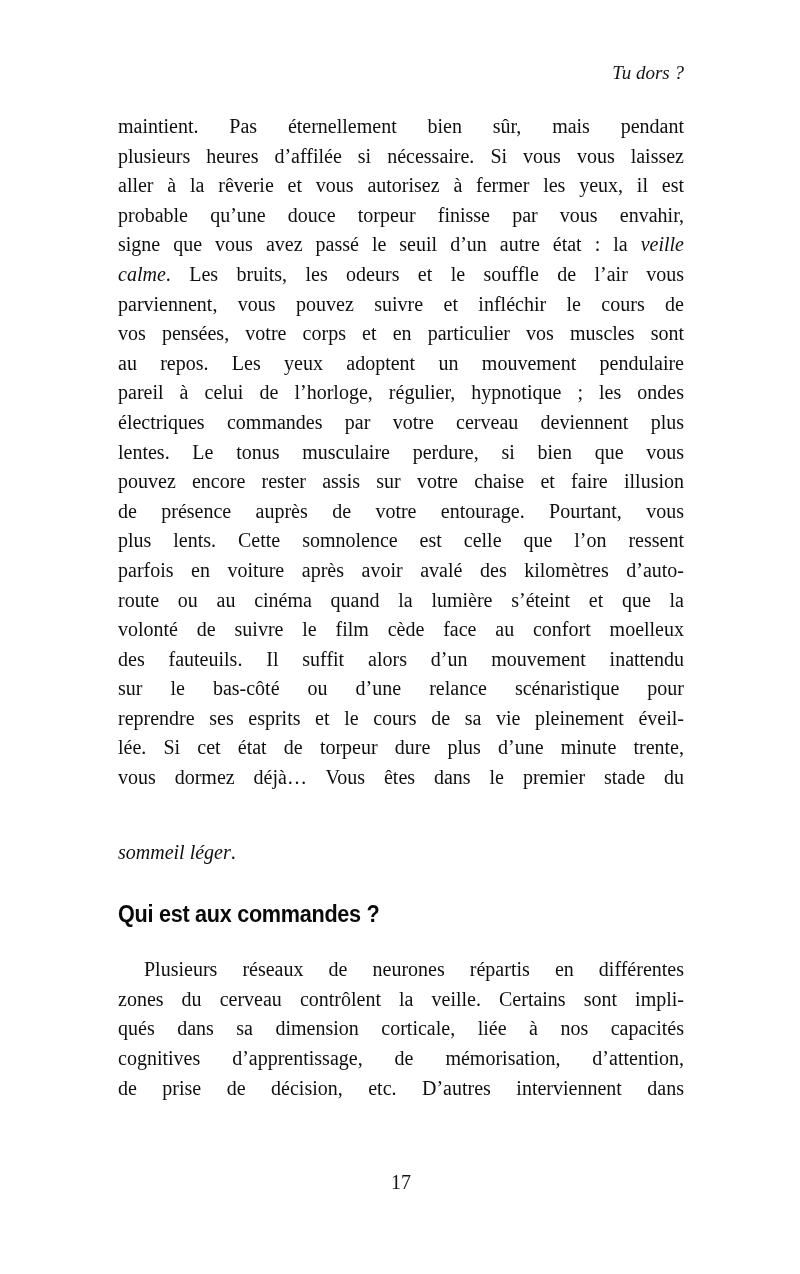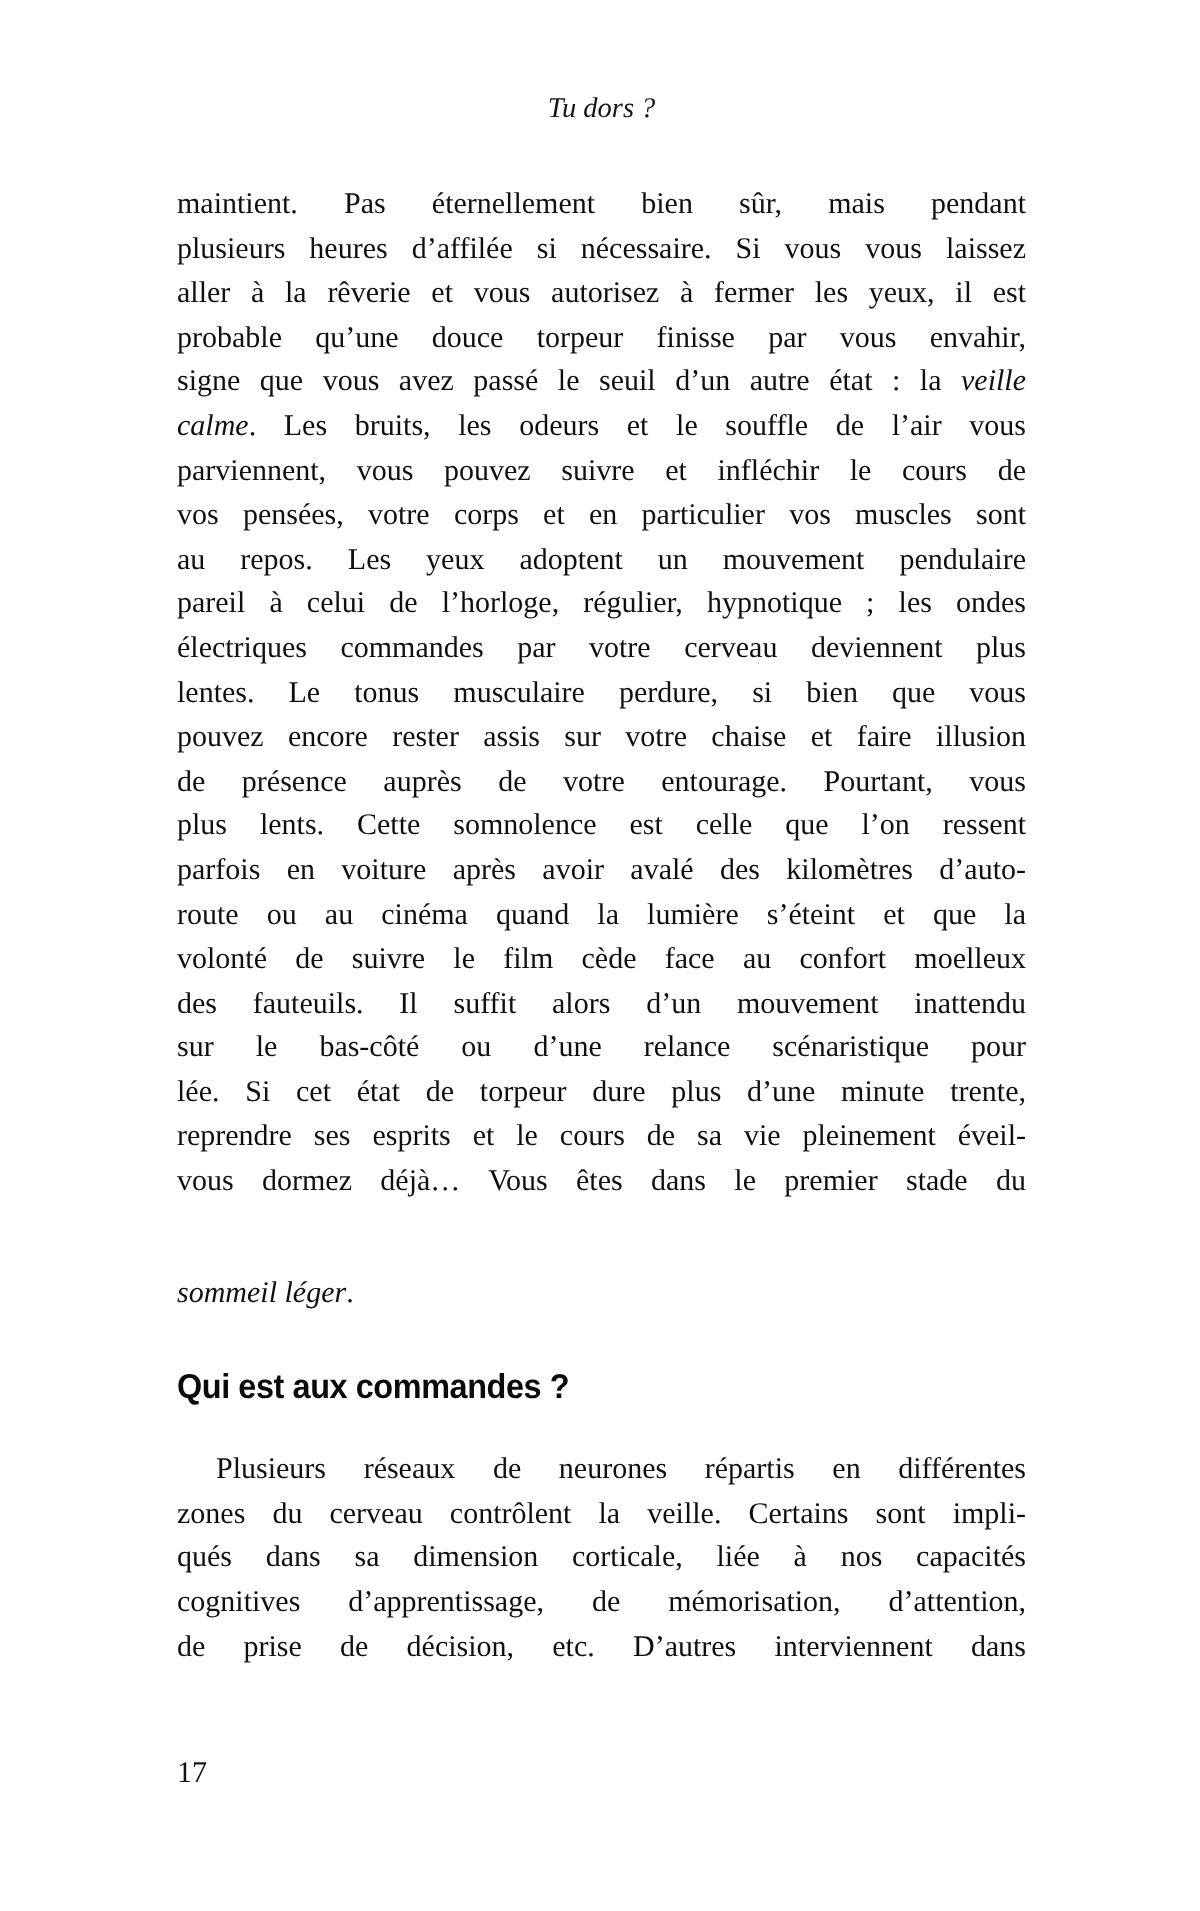--- a/index.html
+++ b/index.html
@@ -11,29 +11,29 @@
     position: relative;
     overflow: hidden;
   }
   .book-page {
     position: absolute; inset: 0;
     background: #ffffff;
   }
   .running-header {
     position: absolute;
     top: 61px; left: 118px; width: 566px;
-    text-align: center;
+    text-align: right;
     font-style: italic;
     font-size: 19px;
     line-height: 24px;
     color: #141414;
   }
   .text-block {
     position: absolute;
-    left: 118px; top: 122px; width: 566px;
+    left: 118px; top: 112px; width: 566px;
   }
   .para .line {
     font-size: 20px;
     line-height: 29.6px;
     text-align: justify;
     text-align-last: justify;
     color: #0f0f0f;
   }
   .para .line em { font-style: italic; }
   .para.endpara .line:last-child { text-align-last: left; margin-top: 45px; }
@@ -47,21 +47,21 @@
     line-height: 30px;
     letter-spacing: -0.3px;
     transform: scaleX(0.94);
     transform-origin: 0 50%;
     color: #0a0a0a;
     white-space: nowrap;
   }
   .page-number {
     position: absolute;
     left: 118px; top: 1171px; width: 566px;
-    text-align: left;
+    text-align: center;
     font-size: 20px;
     color: #141414;
   }
 </style>
 </head>
 <body>
 
 <div class="book-page">
 
   <div class="running-header">Tu dors ?</div>
@@ -82,22 +82,22 @@
         <div class="line"><span>électriques commandes par votre cerveau deviennent plus</span></div>
         <div class="line"><span>lentes. Le tonus musculaire perdure, si bien que vous</span></div>
         <div class="line"><span>pouvez encore rester assis sur votre chaise et faire illusion</span></div>
         <div class="line"><span>de présence auprès de votre entourage. Pourtant, vous</span></div>
         <div class="line"><span>plus lents. Cette somnolence est celle que l’on ressent</span></div>
         <div class="line"><span>parfois en voiture après avoir avalé des kilomètres d’auto-</span></div>
         <div class="line"><span>route ou au cinéma quand la lumière s’éteint et que la</span></div>
         <div class="line"><span>volonté de suivre le film cède face au confort moelleux</span></div>
         <div class="line"><span>des fauteuils. Il suffit alors d’un mouvement inattendu</span></div>
         <div class="line"><span>sur le bas-côté ou d’une relance scénaristique pour</span></div>
+        <div class="line"><span>reprendre ses esprits et le cours de sa vie pleinement éveil-</span></div>
         <div class="line"><span>lée. Si cet état de torpeur dure plus d’une minute trente,</span></div>
-        <div class="line"><span>reprendre ses esprits et le cours de sa vie pleinement éveil-</span></div>
         <div class="line"><span>vous dormez déjà… Vous êtes dans le premier stade du</span></div>
         <div class="line"><em>sommeil léger</em><span>.</span></div>
       </div>
 
     <h2 class="section-heading">Qui est aux commandes ?</h2>
 
     <div class="para indent-first">
         <div class="line"><span>Plusieurs réseaux de neurones répartis en différentes</span></div>
         <div class="line"><span>zones du cerveau contrôlent la veille. Certains sont impli-</span></div>
         <div class="line"><span>qués dans sa dimension corticale, liée à nos capacités</span></div>

